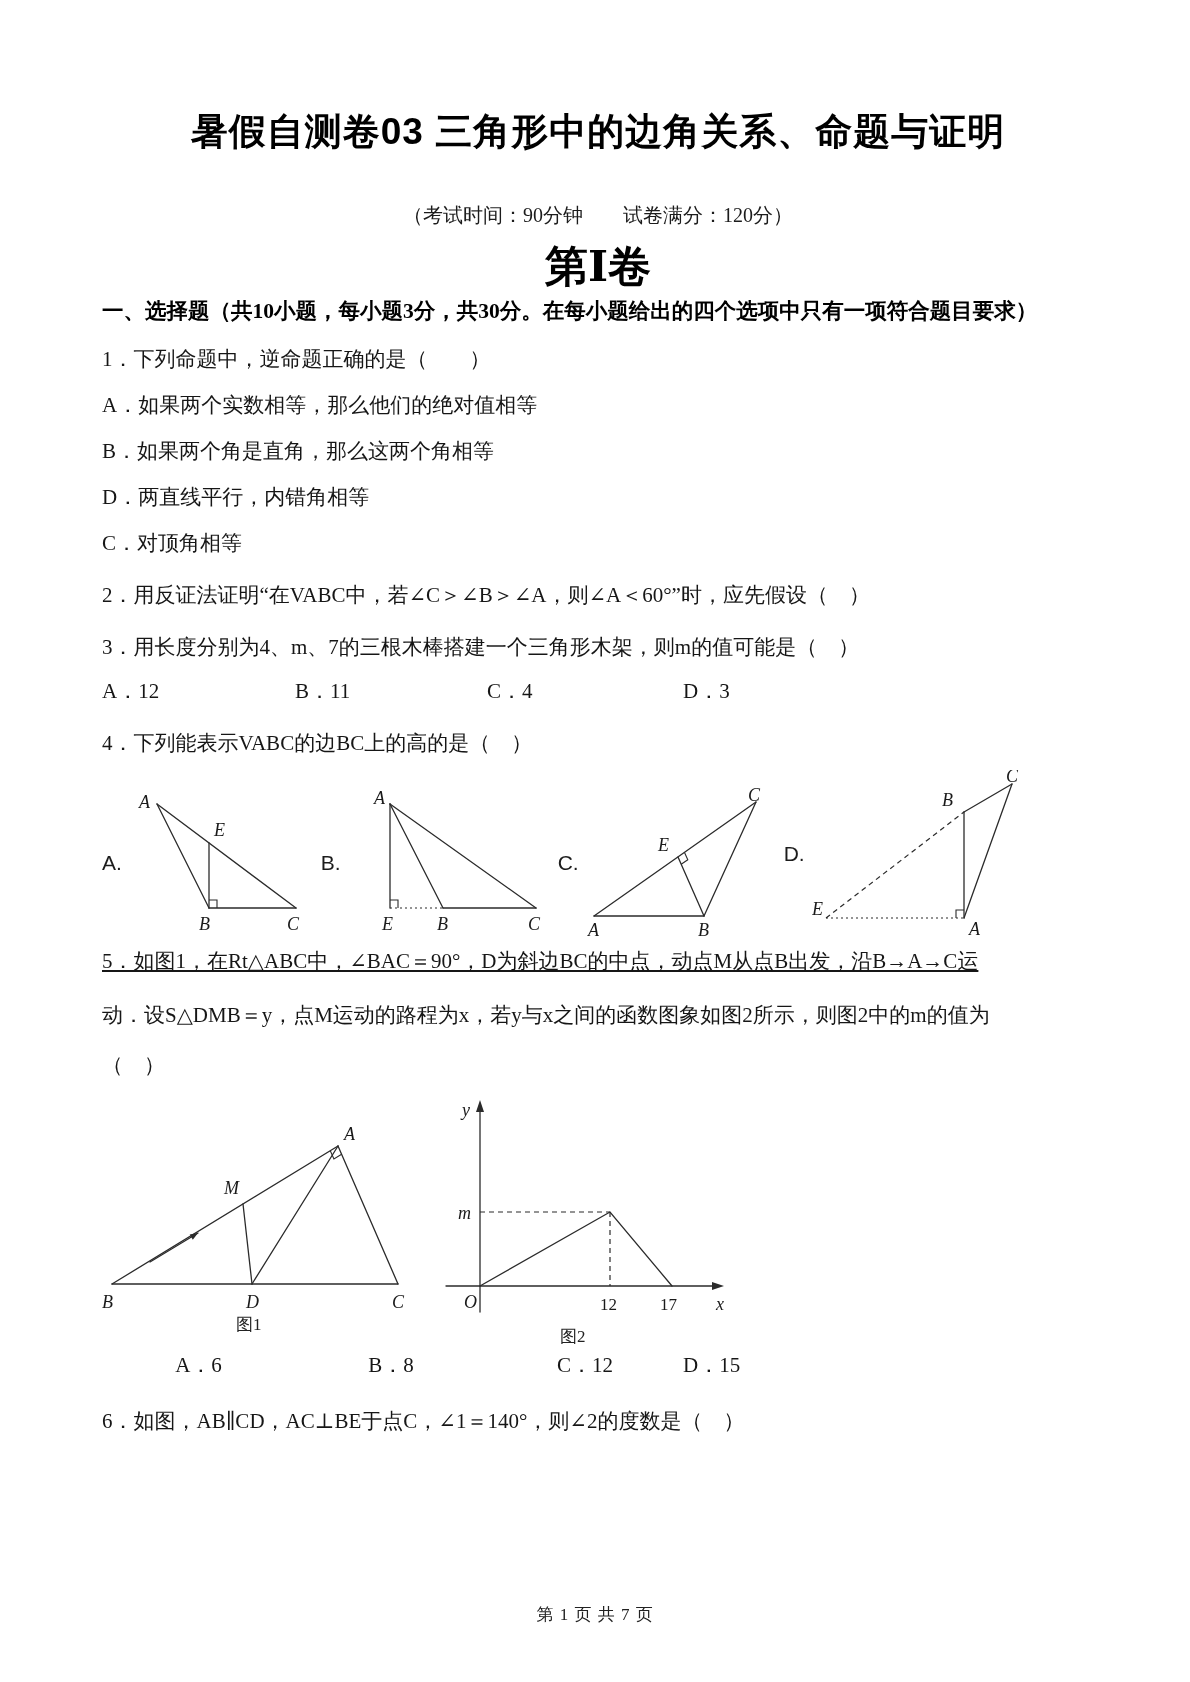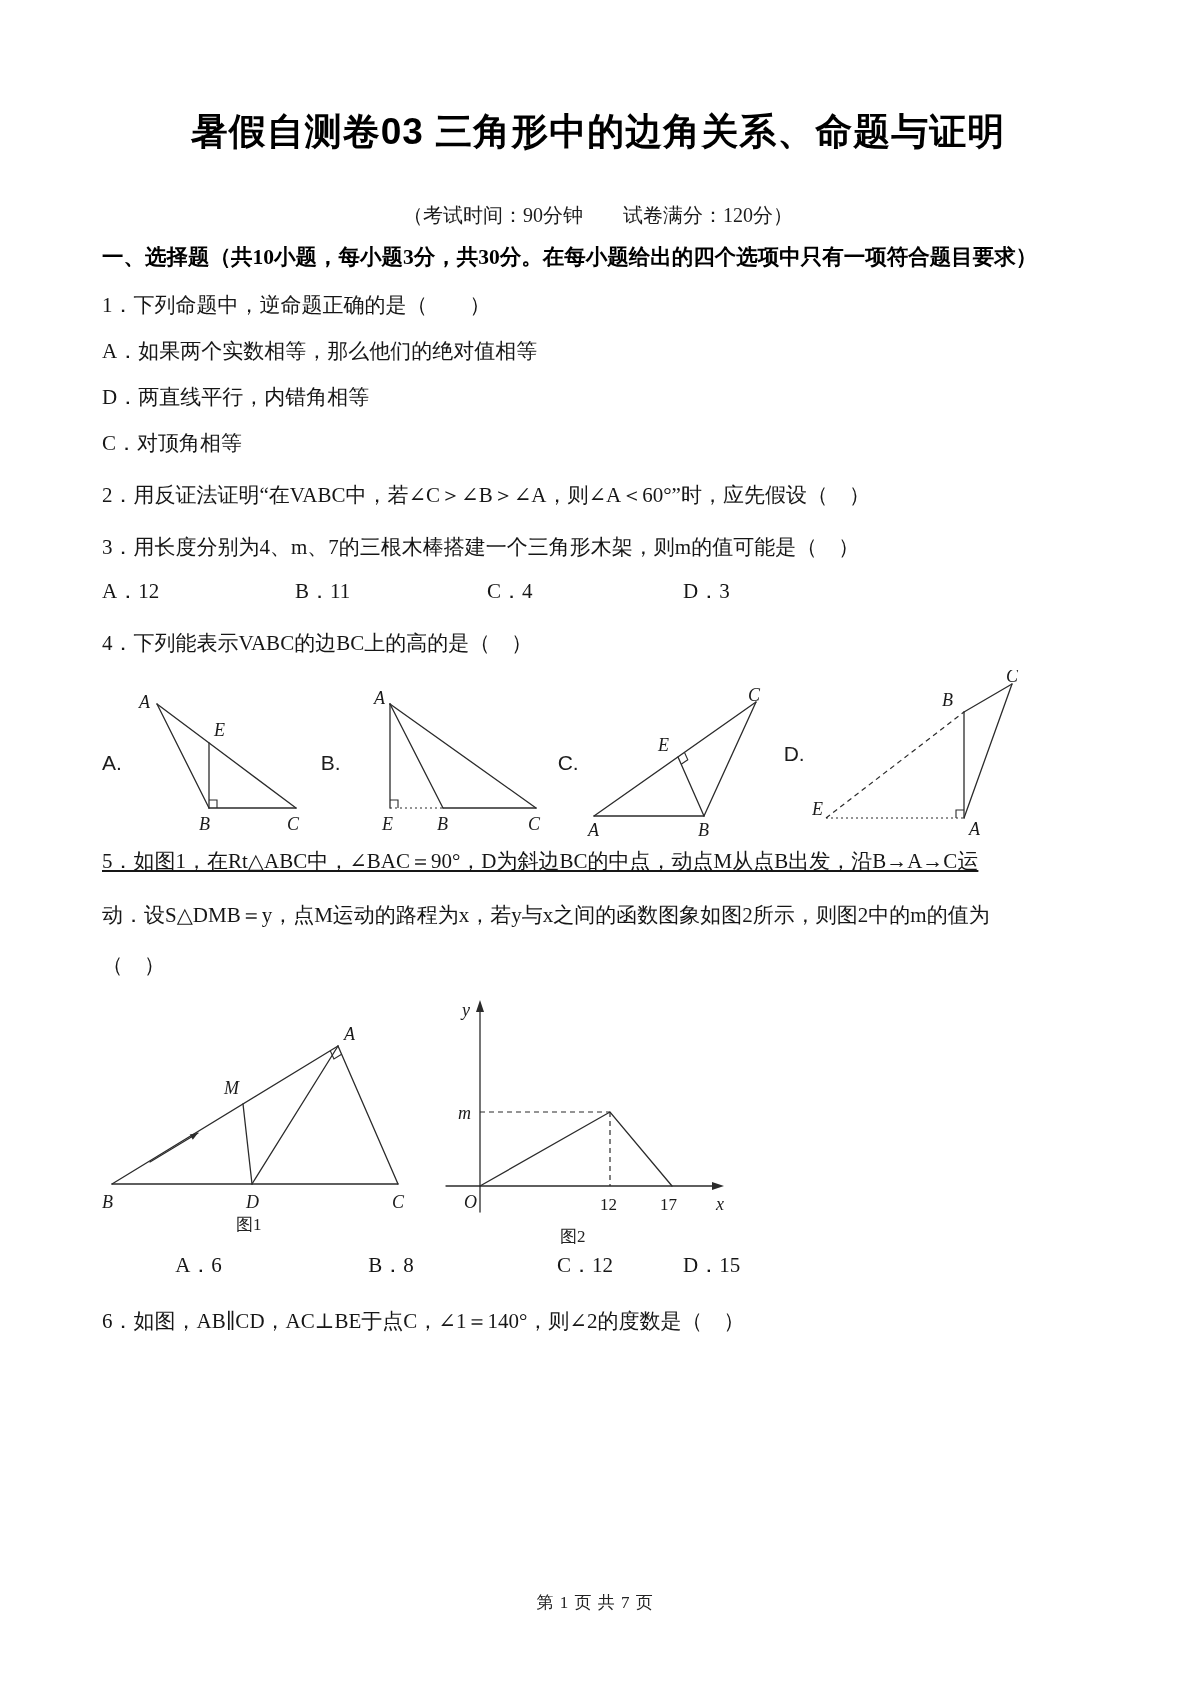--- a/index.html
+++ b/index.html
@@ -11,40 +11,40 @@
   }
   .page{position:relative;width:1190px;height:1682px;overflow:hidden;}
   .content{padding:0 96px 0 102px;}
   .title{
     margin:106px 0 0 0;text-align:center;
     font-family:"Liberation Sans","DejaVu Sans",sans-serif;
     font-size:37px;font-weight:bold;color:#000;letter-spacing:1px;line-height:52px;
   }
   .exam-info{margin-top:42px;text-align:center;font-size:20px;line-height:30px;color:#1c1c1c;}
   .part-title{margin-top:8px;text-align:center;font-size:43px;font-weight:bold;color:#000;line-height:58px;}
-  .section-header{margin-top:12px;font-size:21.5px;font-weight:bold;color:#000;line-height:30px;}
+  .section-header{font-size:21.5px;font-weight:bold;color:#000;line-height:30px;}
   .line{font-size:21px;line-height:30px;}
   .stem-q1{margin-top:18px;}
   .opt-line{margin-top:16px;}
   .stem{margin-top:22px;}
   .opt-row{margin-top:14px;display:flex;font-size:21px;line-height:30px;}
   .opt-row .c1{width:193px;}
   .opt-row .c2{width:192px;}
   .opt-row .c3{width:196px;}
   .fig-row-q4{margin-top:12px;display:flex;align-items:flex-end;gap:14px;}
   .fig-item{display:flex;align-items:center;}
   .fig-letter{font-size:21px;margin-right:7px;
     font-family:"Liberation Sans","DejaVu Sans",sans-serif;color:#1c1c1c;}
   .q5-l1{margin-top:8px;text-decoration:underline;}
   .q5-l2{margin-top:24px;}
   .q5-l3{margin-top:20px;}
   .fig-row-q5{margin-top:14px;display:flex;align-items:flex-start;gap:12px;margin-left:-2px;}
   .opts-q5{margin-top:4px;text-align:center;}
   .stem-q6{margin-top:26px;}
-  .footer{position:absolute;left:0;bottom:68px;width:100%;text-align:center;
+  .footer{position:absolute;left:0;bottom:56px;width:100%;text-align:center;
     font-size:17px;color:#222;letter-spacing:1px;}
   svg{display:block;}
   svg .ln{stroke:#2b2b2b;stroke-width:1.3;fill:none;stroke-linecap:round;}
   svg .dash{stroke:#2b2b2b;stroke-width:1.2;fill:none;stroke-dasharray:5 4;}
   svg .dot{stroke:#2b2b2b;stroke-width:1.2;fill:none;stroke-dasharray:2 3;}
   svg .ra{stroke:#2b2b2b;stroke-width:1.1;fill:none;}
   svg .ah{fill:#2b2b2b;stroke:none;}
   svg .vlabel{font-family:"Liberation Serif","DejaVu Serif",serif;font-style:italic;
     font-size:18px;fill:#1a1a1a;}
   svg .tick{font-family:"Liberation Serif","DejaVu Serif",serif;font-style:normal;
@@ -53,24 +53,26 @@
     font-size:17px;fill:#222;}
 </style>
 </head>
 <body>
 
 <div class="page">
   <div class="content">
 
     <h1 class="title">暑假自测卷03 三角形中的边角关系、命题与证明</h1>
     <div class="exam-info">（考试时间：90分钟　　试卷满分：120分）</div>
+    <div class="part-title">第Ⅰ卷</div>
     <div class="section-header">一、选择题（共10小题，每小题3分，共30分。在每小题给出的四个选项中只有一项符合题目要求）</div>
 
     <div class="line stem-q1">1．下列命题中，逆命题正确的是（　　）</div>
     <div class="line opt-line">A．如果两个实数相等，那么他们的绝对值相等</div>
+    <div class="line opt-line">B．如果两个角是直角，那么这两个角相等</div>
     <div class="line opt-line">D．两直线平行，内错角相等</div>
     <div class="line opt-line">C．对顶角相等</div>
 
     <div class="line stem">2．用反证法证明“在VABC中，若∠C＞∠B＞∠A，则∠A＜60°”时，应先假设（　）</div>
 
     <div class="line stem">3．用长度分别为4、m、7的三根木棒搭建一个三角形木架，则m的值可能是（　）</div>
     <div class="opt-row">
       <span class="c1">A．12</span>
       <span class="c2">B．11</span>
       <span class="c3">C．4</span>

